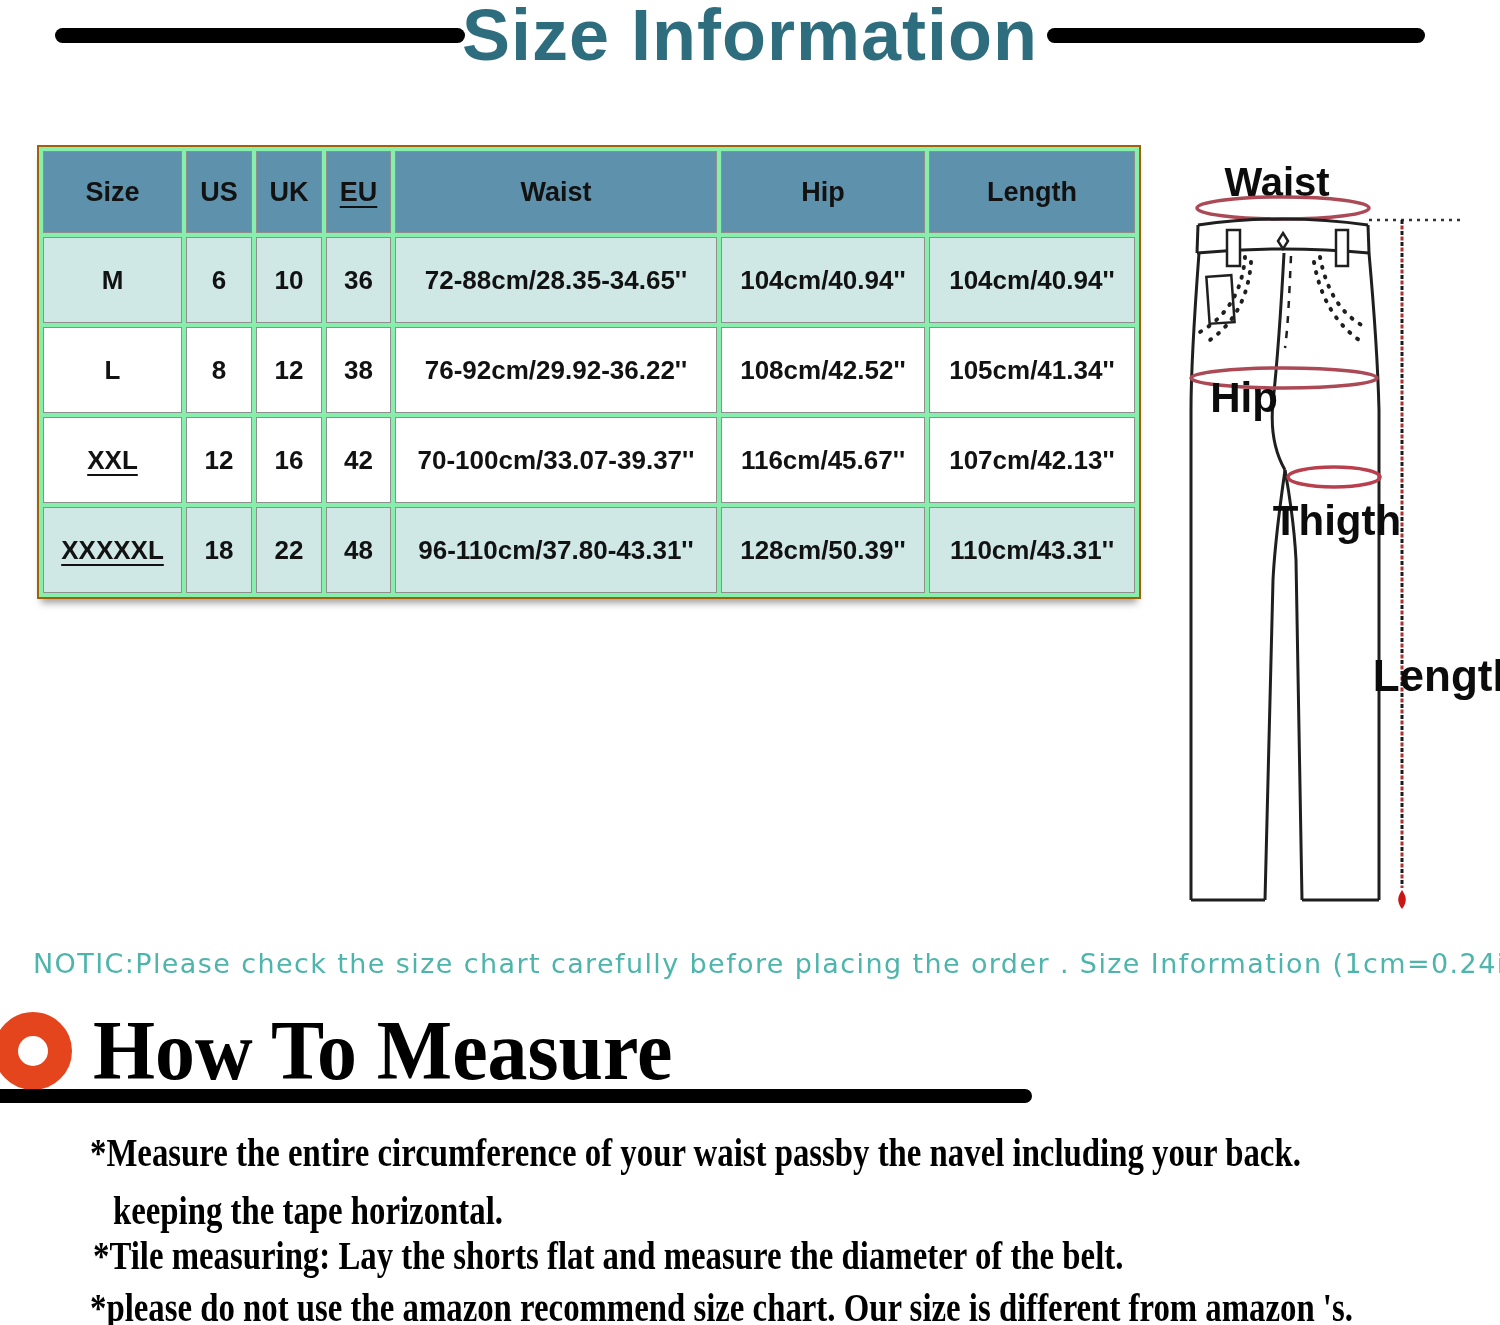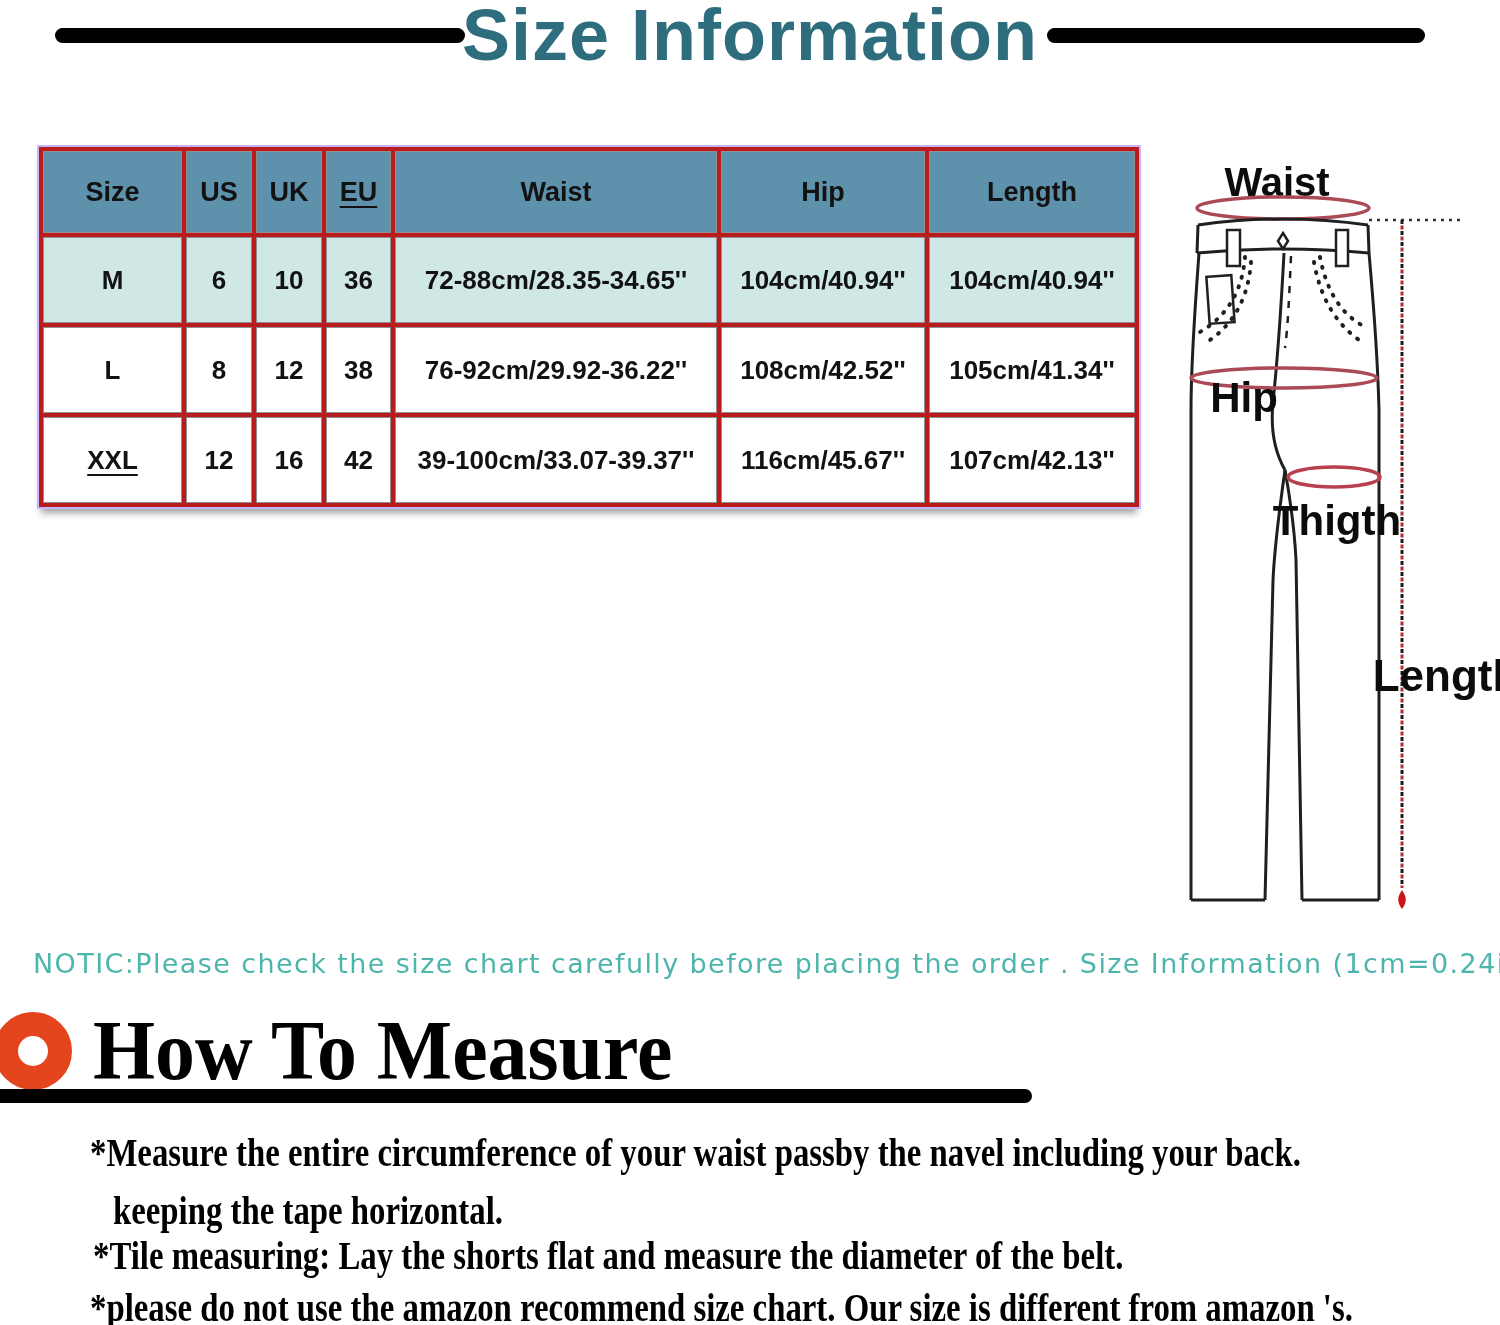--- a/index.html
+++ b/index.html
@@ -8,22 +8,22 @@
 
   
   .page-title{position:absolute;top:-6px;left:0;width:100%;text-align:center;
               font-size:72px;font-weight:bold;color:#2e6d7d;letter-spacing:1px;white-space:nowrap;}
   .title-bar{position:absolute;top:28px;height:15px;background:#000;border-radius:9px;}
   .bar-left{left:55px;width:410px;}
   .bar-right{left:1047px;width:378px;}
 
   
   table.size-table{position:absolute;left:37px;top:145px;width:1104px;table-layout:fixed;
-                   border-collapse:separate;border-spacing:4px;background:#b91c1c;
-                   border:2px solid #c4b5fd;
+                   border-collapse:separate;border-spacing:4px;background:#86efac;
+                   border:2px solid #a16207;
                    box-shadow:0 8px 7px -4px rgba(110,110,110,.65);}
   .size-table th,.size-table td{border:1px solid #8f8f8f;box-sizing:border-box;
                    text-align:center;vertical-align:middle;font-weight:bold;color:#121212;
                    overflow:hidden;white-space:nowrap;}
   .size-table th{background:#5e92ac;height:82px;font-size:27px;}
   .size-table td{height:86px;font-size:26px;background:#fff;}
   .size-table tr.alt td{background:#cfe8e6;}
   .sq{text-decoration-line:underline;text-decoration-style:wavy;
       text-decoration-color:#cc2a2a;text-decoration-thickness:2px;text-underline-offset:5px;text-decoration:underline;}
 
@@ -97,23 +97,32 @@
         <td>38</td>
         <td>76-92cm/29.92-36.22''</td>
         <td>108cm/42.52''</td>
         <td>105cm/41.34''</td>
       </tr>
       <tr>
         <td><span class="sq">XXL</span></td>
         <td>12</td>
         <td>16</td>
         <td>42</td>
-        <td>39-100cm/33.07-39.37''</td>
+        <td>70-100cm/33.07-39.37''</td>
         <td>116cm/45.67''</td>
         <td>107cm/42.13''</td>
+      </tr>
+      <tr class="alt">
+        <td><span class="sq">XXXXXL</span></td>
+        <td>18</td>
+        <td>22</td>
+        <td>48</td>
+        <td>96-110cm/37.80-43.31''</td>
+        <td>128cm/50.39''</td>
+        <td>110cm/43.31''</td>
       </tr>
     </tbody>
   </table>
 
   <svg class="diagram" viewBox="0 0 360 800">
 
     <text x="137" y="46" font-size="40" text-anchor="middle">Waist</text>
     <ellipse cx="143" cy="58" rx="86" ry="11" fill="none" stroke="#ab4a56" stroke-width="3.5"></ellipse>
 
     <g stroke="#1f1f1f" stroke-width="3" fill="none">

